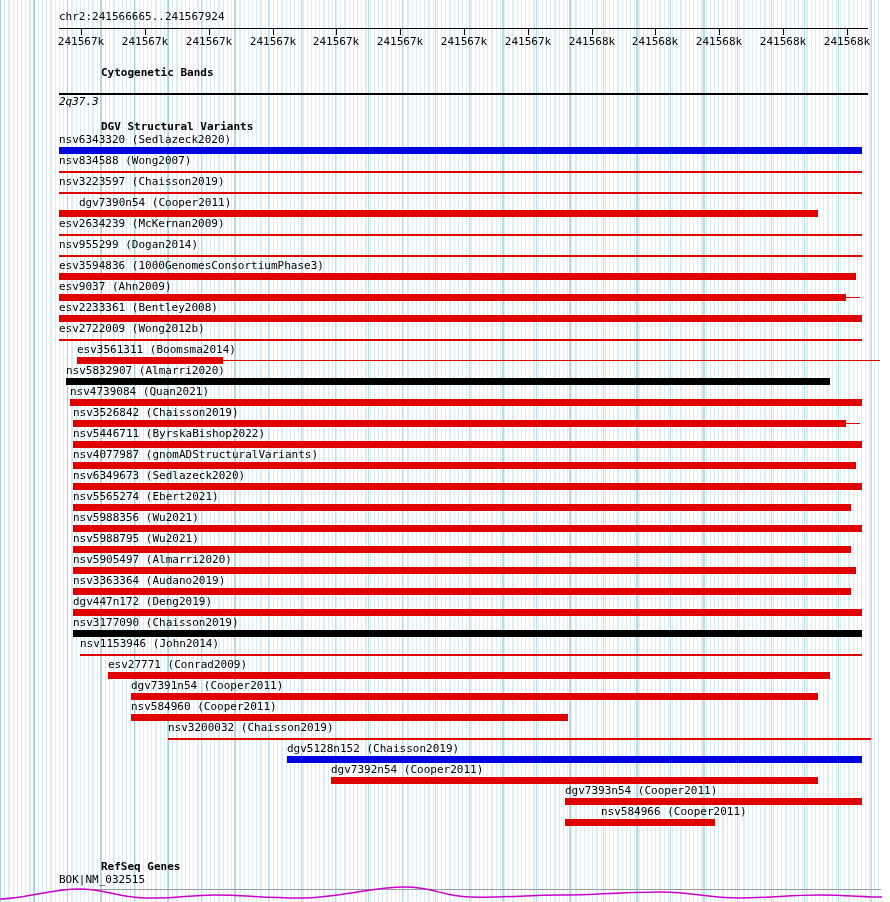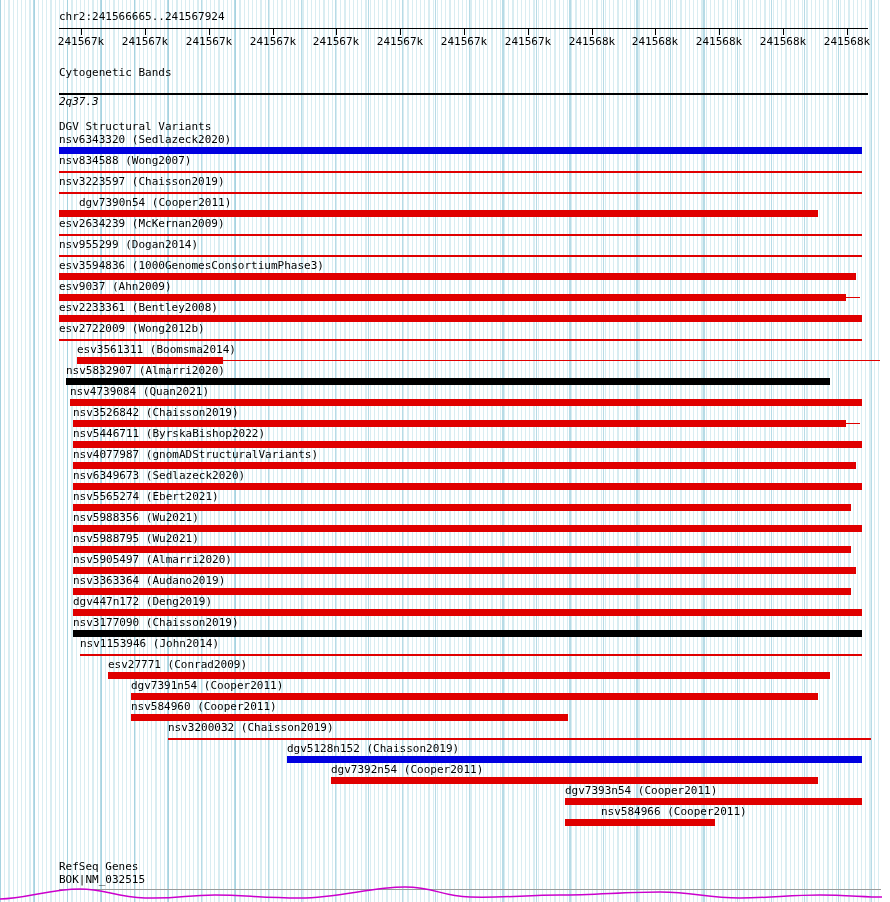--- a/index.html
+++ b/index.html
@@ -11,21 +11,21 @@
     overflow:hidden;
   }
   #browser {
     position:absolute; left:0; top:0; width:882px; height:902px;
     background-image:
       repeating-linear-gradient(90deg, rgba(125,190,210,0.55) 0px, rgba(125,190,210,0.55) 1px, transparent 1px, transparent 33.5px),
       repeating-linear-gradient(90deg, #d9edf2 0px, #d9edf2 1.3px, #ffffff 1.3px, #ffffff 4.2px);
   }
   .abs { position:absolute; }
   .txt { font-size:11px; line-height:12px; white-space:pre; }
-  .bold { font-weight:normal; }
+  .bold { font-weight:bold;padding-left:42px; }
   .ruler-line { position:absolute; left:59px; top:28px; width:809px; height:1px; background:#000; }
   .tick { position:absolute; top:28px; width:1px; height:7px; background:#000; }
   .tick-label { position:absolute; top:36px; transform:translateX(-50%); font-size:11px; line-height:12px; white-space:pre; }
   #region-label { left:59px; top:11px; }
   #cyto-title { left:59px; top:67px; }
   #cyto-band-label { left:59px; top:96px; cursor:pointer;font-style:italic; }
   #cyto-glyph { left:59px; top:93px; width:809px; height:2px; background:#000; cursor:pointer; }
   #dgv-title { left:59px; top:121px; }
   .variant-row { position:absolute; left:0; width:100%; height:21px; }
   .v-label { position:absolute; top:0; font-size:11px; line-height:12px; white-space:pre; cursor:pointer; }

